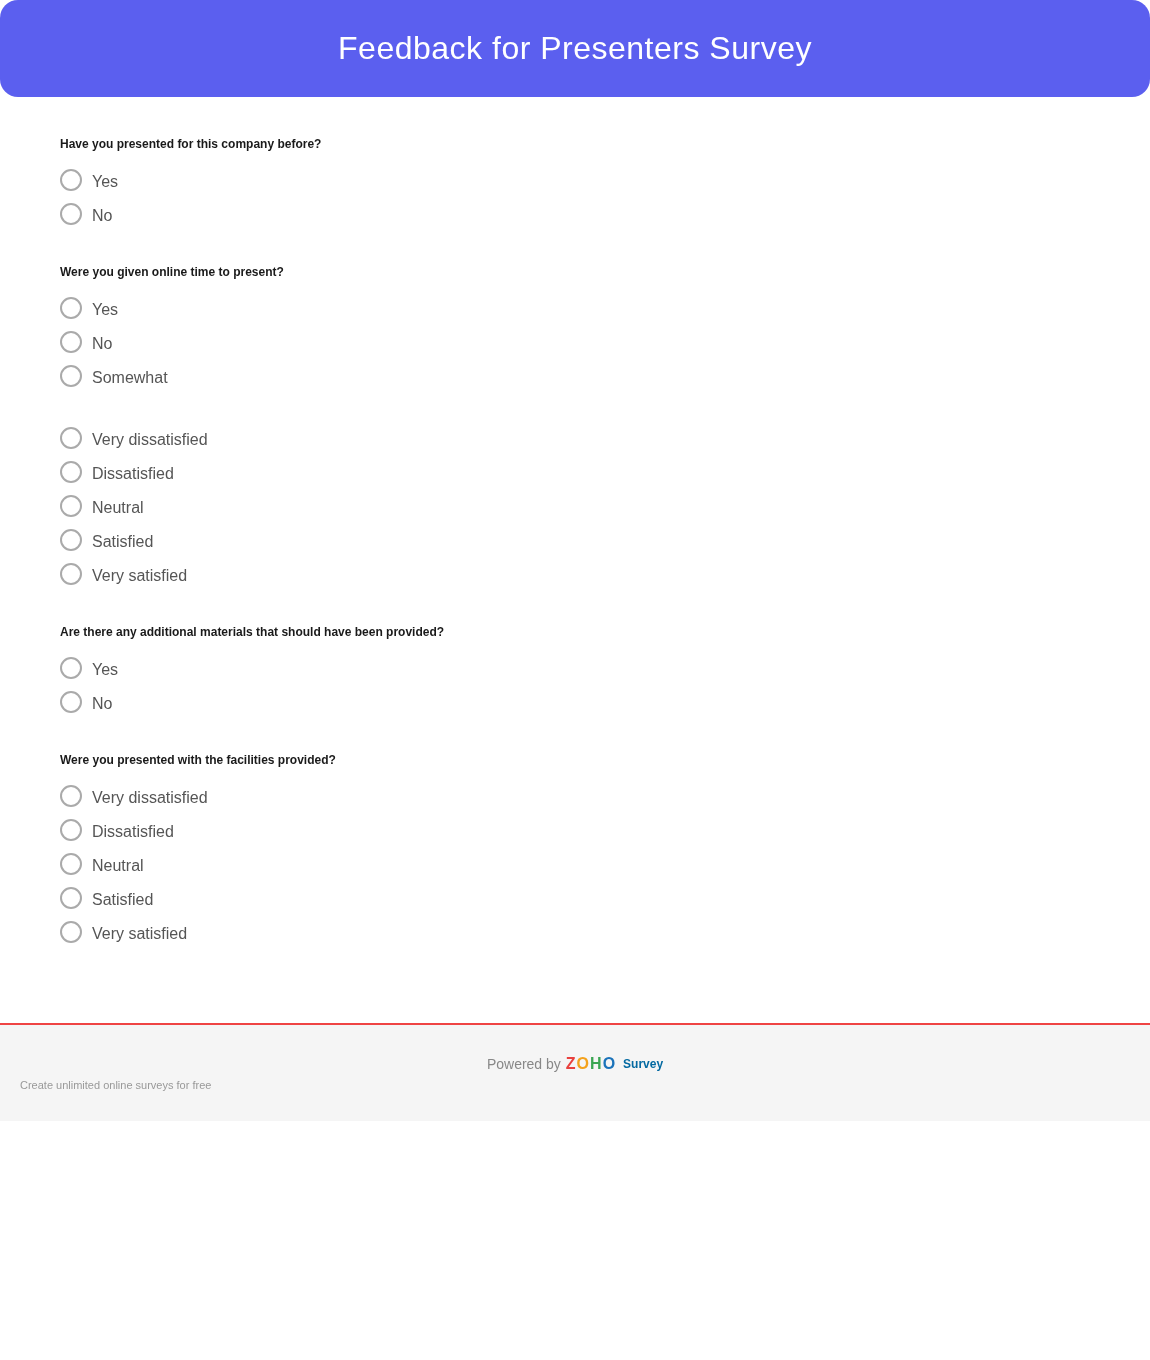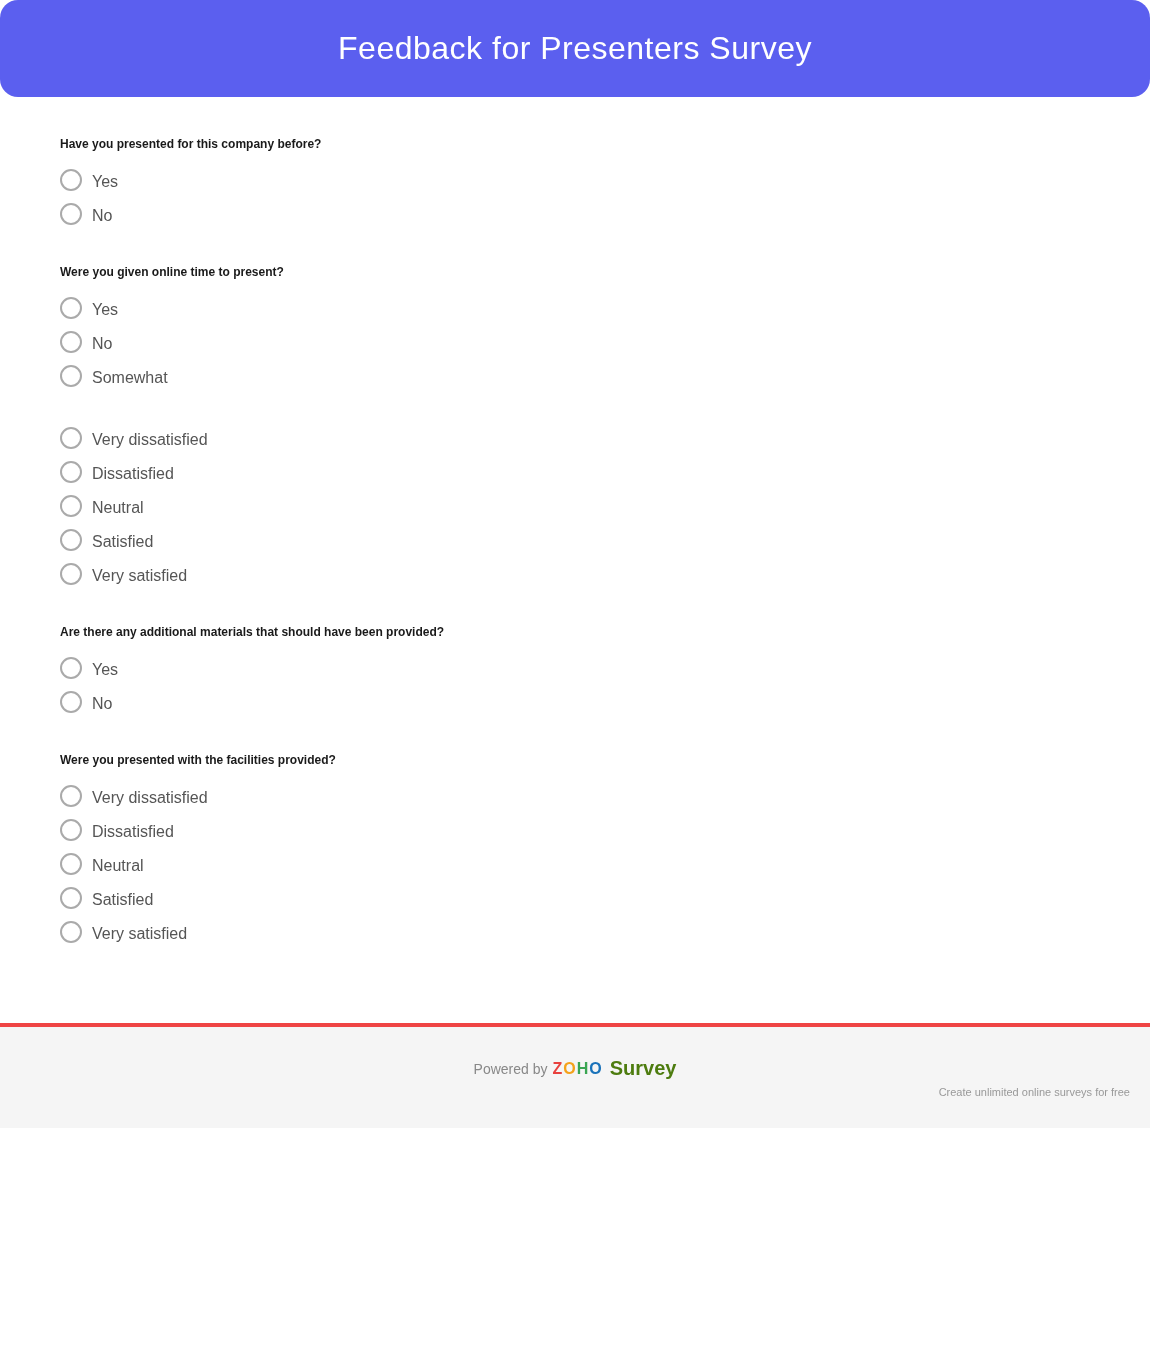--- a/index.html
+++ b/index.html
@@ -65,22 +65,22 @@
     }
 
     .option-label {
       font-size: 16px;
       color: #555;
     }
 
     .footer {
       background: #f5f5f5;
       padding: 30px 20px;
-      text-align: right;
-      border-top: 4px solid #ef4444;
+      text-align: left;
+      border-top: 2px solid #ef4444;
     }
 
     .footer-powered {
       font-size: 14px;
       color: #888;
       margin-bottom: 6px;
       display: flex;
       align-items: center;
       justify-content: center;
       gap: 5px;
@@ -98,22 +98,22 @@
       font-size: 16px;
       letter-spacing: 1px;
     }
 
     .zoho-z { color: #e8413e; }
     .zoho-o1 { color: #f4a21c; }
     .zoho-h { color: #3aa552; }
     .zoho-o2 { color: #1b73ba; }
 
     .zoho-survey-text {
-      font-size: 20px;
-      color: #4d7c0f;
+      font-size: 12px;
+      color: #0369a1;
       font-weight: bold;
       margin-left: 2px;
     }
   </style>
 </head>
 <body>
 
 <div class="header">
   <h1>Feedback for Presenters Survey</h1>
 </div>

